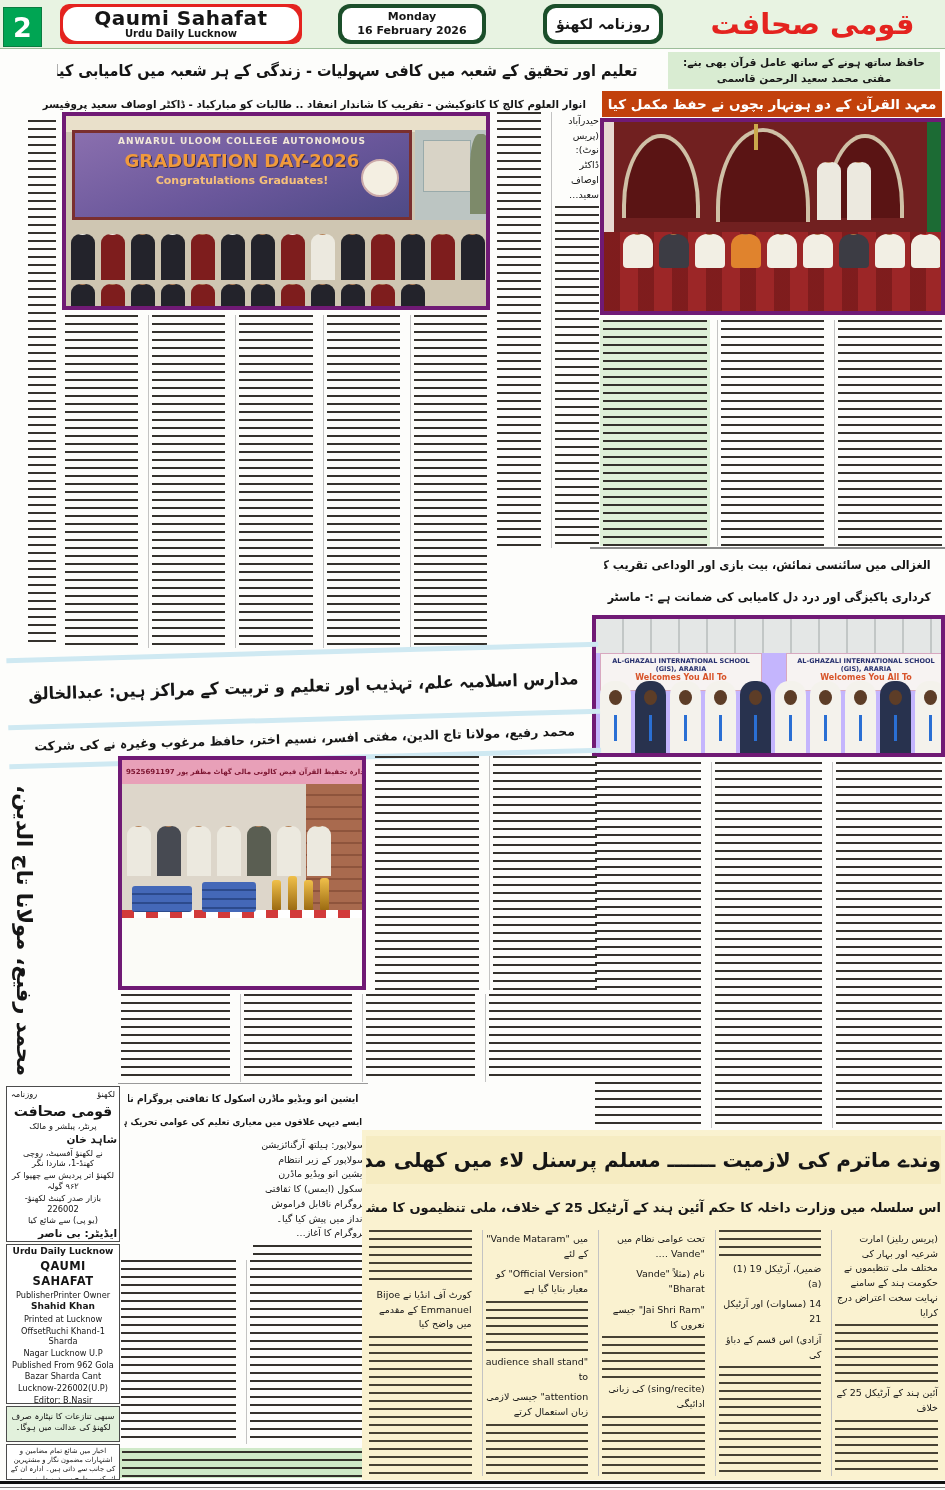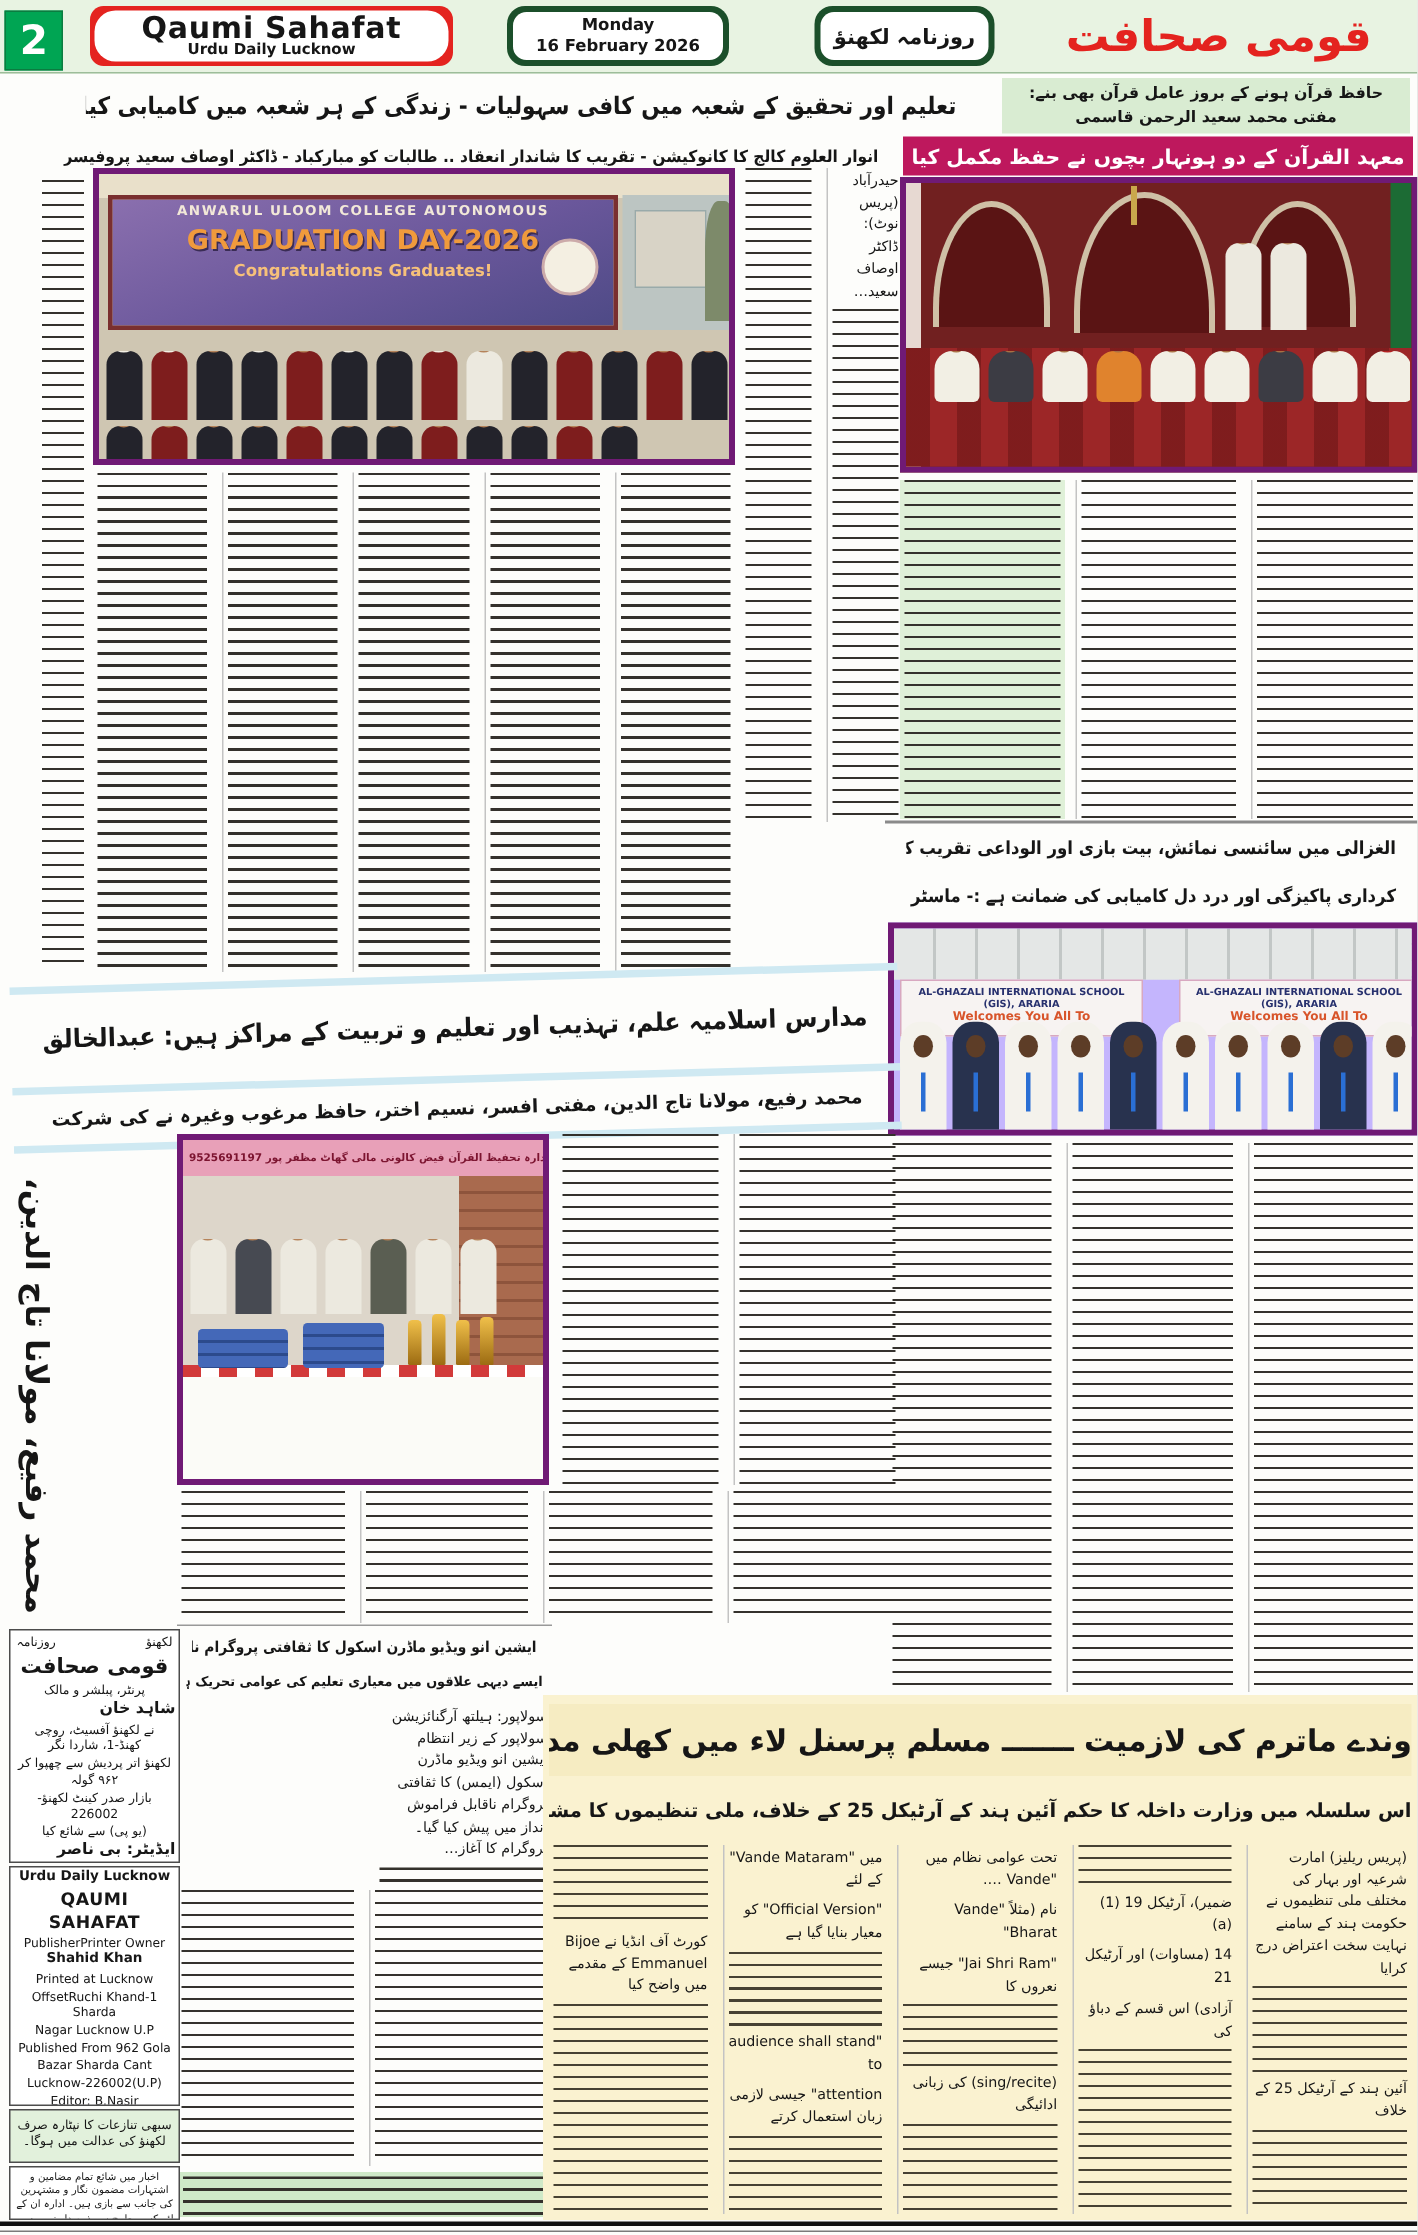--- a/index.html
+++ b/index.html
@@ -22,21 +22,21 @@
   .datebox{left:338px;top:4px;width:148px;height:40px;}
   .date1{font-size:11px;font-weight:bold;line-height:1.25;}
   .edbox{left:543px;top:4px;width:120px;height:40px;}
   .edtxt{font-size:14px;font-weight:bold;}
   .papername{left:690px;top:4px;width:245px;height:40px;color:#e4231f;font-size:29px;font-weight:bold;
              display:flex;align-items:center;justify-content:center;}
   
   .h-lead{font-weight:bold;font-size:16px;transform:scaleX(.9);transform-origin:center;}
   .h-sub{font-weight:bold;font-size:11px;transform:scaleX(.94);transform-origin:center;}
   .kicker{background:#d9ecd2;font-weight:bold;font-size:10.5px;line-height:1.5;display:flex;align-items:center;justify-content:center;padding:1px 4px;box-sizing:border-box;}
-  .barhead{background:#be185d;color:#fff;font-weight:bold;font-size:13.5px;display:flex;align-items:center;justify-content:center;}
+  .barhead{background:#c2410c;color:#fff;font-weight:bold;font-size:13.5px;display:flex;align-items:center;justify-content:center;}
   .gzh{font-weight:bold;font-size:12px;transform:scaleX(.92);transform-origin:center;}
   .bluebar{background:#cfe9f2;}
   .madh{font-weight:bold;font-size:17px;transform:scaleX(.93);transform-origin:center;}
   .madsub{font-weight:bold;font-size:12.5px;}
   .vanh{font-weight:bold;font-size:20px;}
   .vansub{font-weight:bold;font-size:13px;}
   .ash{font-weight:bold;font-size:10px;transform:scaleX(.92);transform-origin:center;}
   .assub{font-size:9px;font-weight:bold;transform:scaleX(.95);transform-origin:center;}
   
   .cols{display:flex;gap:7px;}
@@ -93,21 +93,21 @@
     </div>
     <div class="abs dgbox edbox">
       <div class="dgin">
           <div class="edtxt rtl">روزنامہ لکھنؤ</div>
         </div>
     </div>
     <div class="abs papername rtl">قومی صحافت</div>
   </div>
 
   <div class="abs rtl ctr nw h-lead" style="left:25px;top:54px;width:645px;height:34px;line-height:34px;">تعلیم اور تحقیق کے شعبہ میں کافی سہولیات - زندگی کے ہر شعبہ میں کامیابی کیلئے منصوبہ بندی ضروری</div>
-  <div class="abs kicker rtl ctr" style="left:668px;top:52px;width:272px;height:37px;">حافظ قرآن ہونے کے بروز عامل قرآن بھی بنے: مفتی محمد سعید الرحمن قاسمی</div>
+  <div class="abs kicker rtl ctr" style="left:668px;top:52px;width:272px;height:37px;">حافظ ساتھ ہونے کے ساتھ عامل قرآن بھی بنے: مفتی محمد سعید الرحمن قاسمی</div>
   <div class="abs rtl ctr nw h-sub" style="left:25px;top:94px;width:578px;height:22px;line-height:22px;">انوار العلوم کالج کا کانوکیشن - تقریب کا شاندار انعقاد .. طالبات کو مبارکباد - ڈاکٹر اوصاف سعید پروفیسر ششی کانت پروفیسر احمد بیگ کا خطاب</div>
   <div class="abs barhead rtl nw" style="left:602px;top:91px;width:340px;height:26px;">معہد القرآن کے دو ہونہار بچوں نے حفظ مکمل کیا</div>
 
   <div class="abs photo" style="left:62px;top:112px;width:428px;height:198px;background:#cfc6b2;">
     <div class="abs" style="left:0;top:0;width:428px;height:16px;background:#e9e0ca;"></div>
     <div class="abs" style="left:6px;top:14px;width:340px;height:90px;background:linear-gradient(160deg,#8a6fae 0%,#6a579b 55%,#4e4a86 100%);border:3px solid #7a2f2f;box-sizing:border-box;">
       <div class="ctr" style="color:#f2e8d8;font-size:9px;font-weight:bold;letter-spacing:1px;margin-top:3px;">ANWARUL ULOOM COLLEGE AUTONOMOUS</div>
       <div class="ctr" style="color:#f09a3c;font-size:18px;font-weight:bold;text-shadow:1px 1px 0 #3a2c55;margin-top:4px;">GRADUATION DAY-2026</div>
       <div class="ctr" style="color:#f6c07a;font-size:11px;font-weight:bold;margin-top:3px;">Congratulations Graduates!</div>
       <div class="abs" style="right:10px;top:26px;width:34px;height:34px;border-radius:50%;background:#f4efe2;border:2px solid #caa;"></div>
@@ -404,19 +404,19 @@
     <p class="en8">Bazar Sharda Cant</p>
     <p class="en8">Lucknow-226002(U.P)</p>
     <p class="en8">Editor: B.Nasir</p>
 
   </div>
 
   <div class="abs impbox" style="left:6px;top:1406px;width:114px;height:36px;background:#e2f1dc;">
     <p class="ur8 rtl" style="margin-top:4px;">سبھی تنازعات کا نپٹارہ صرف لکھنؤ کی عدالت میں ہوگا۔</p>
   </div>
   <div class="abs impbox" style="left:6px;top:1444px;width:114px;height:36px;">
-    <p class="rtl" style="font-size:6.8px;line-height:1.35;margin-top:2px;">اخبار میں شائع تمام مضامین و اشتہارات مضمون نگار و مشتہرین کی جانب سے بازی ہیں۔ ادارہ ان کے لئے کسی طرح سے ذمہ دار نہیں ہے۔</p>
+    <p class="rtl" style="font-size:6.8px;line-height:1.35;margin-top:2px;">اخبار میں شائع تمام مضامین و اشتہارات مضمون نگار و مشتہرین کی جانب سے ذاتی ہیں۔ ادارہ ان کے لئے کسی طرح سے ذمہ دار نہیں ہے۔</p>
   </div>
 
   <div class="abs rule" style="left:0;top:1481px;width:945px;height:3px;"></div>
   <div class="abs" style="left:0;top:1487px;width:945px;height:1px;background:#7a7a7a;"></div>
 
 </div>
 
 </body></html>

